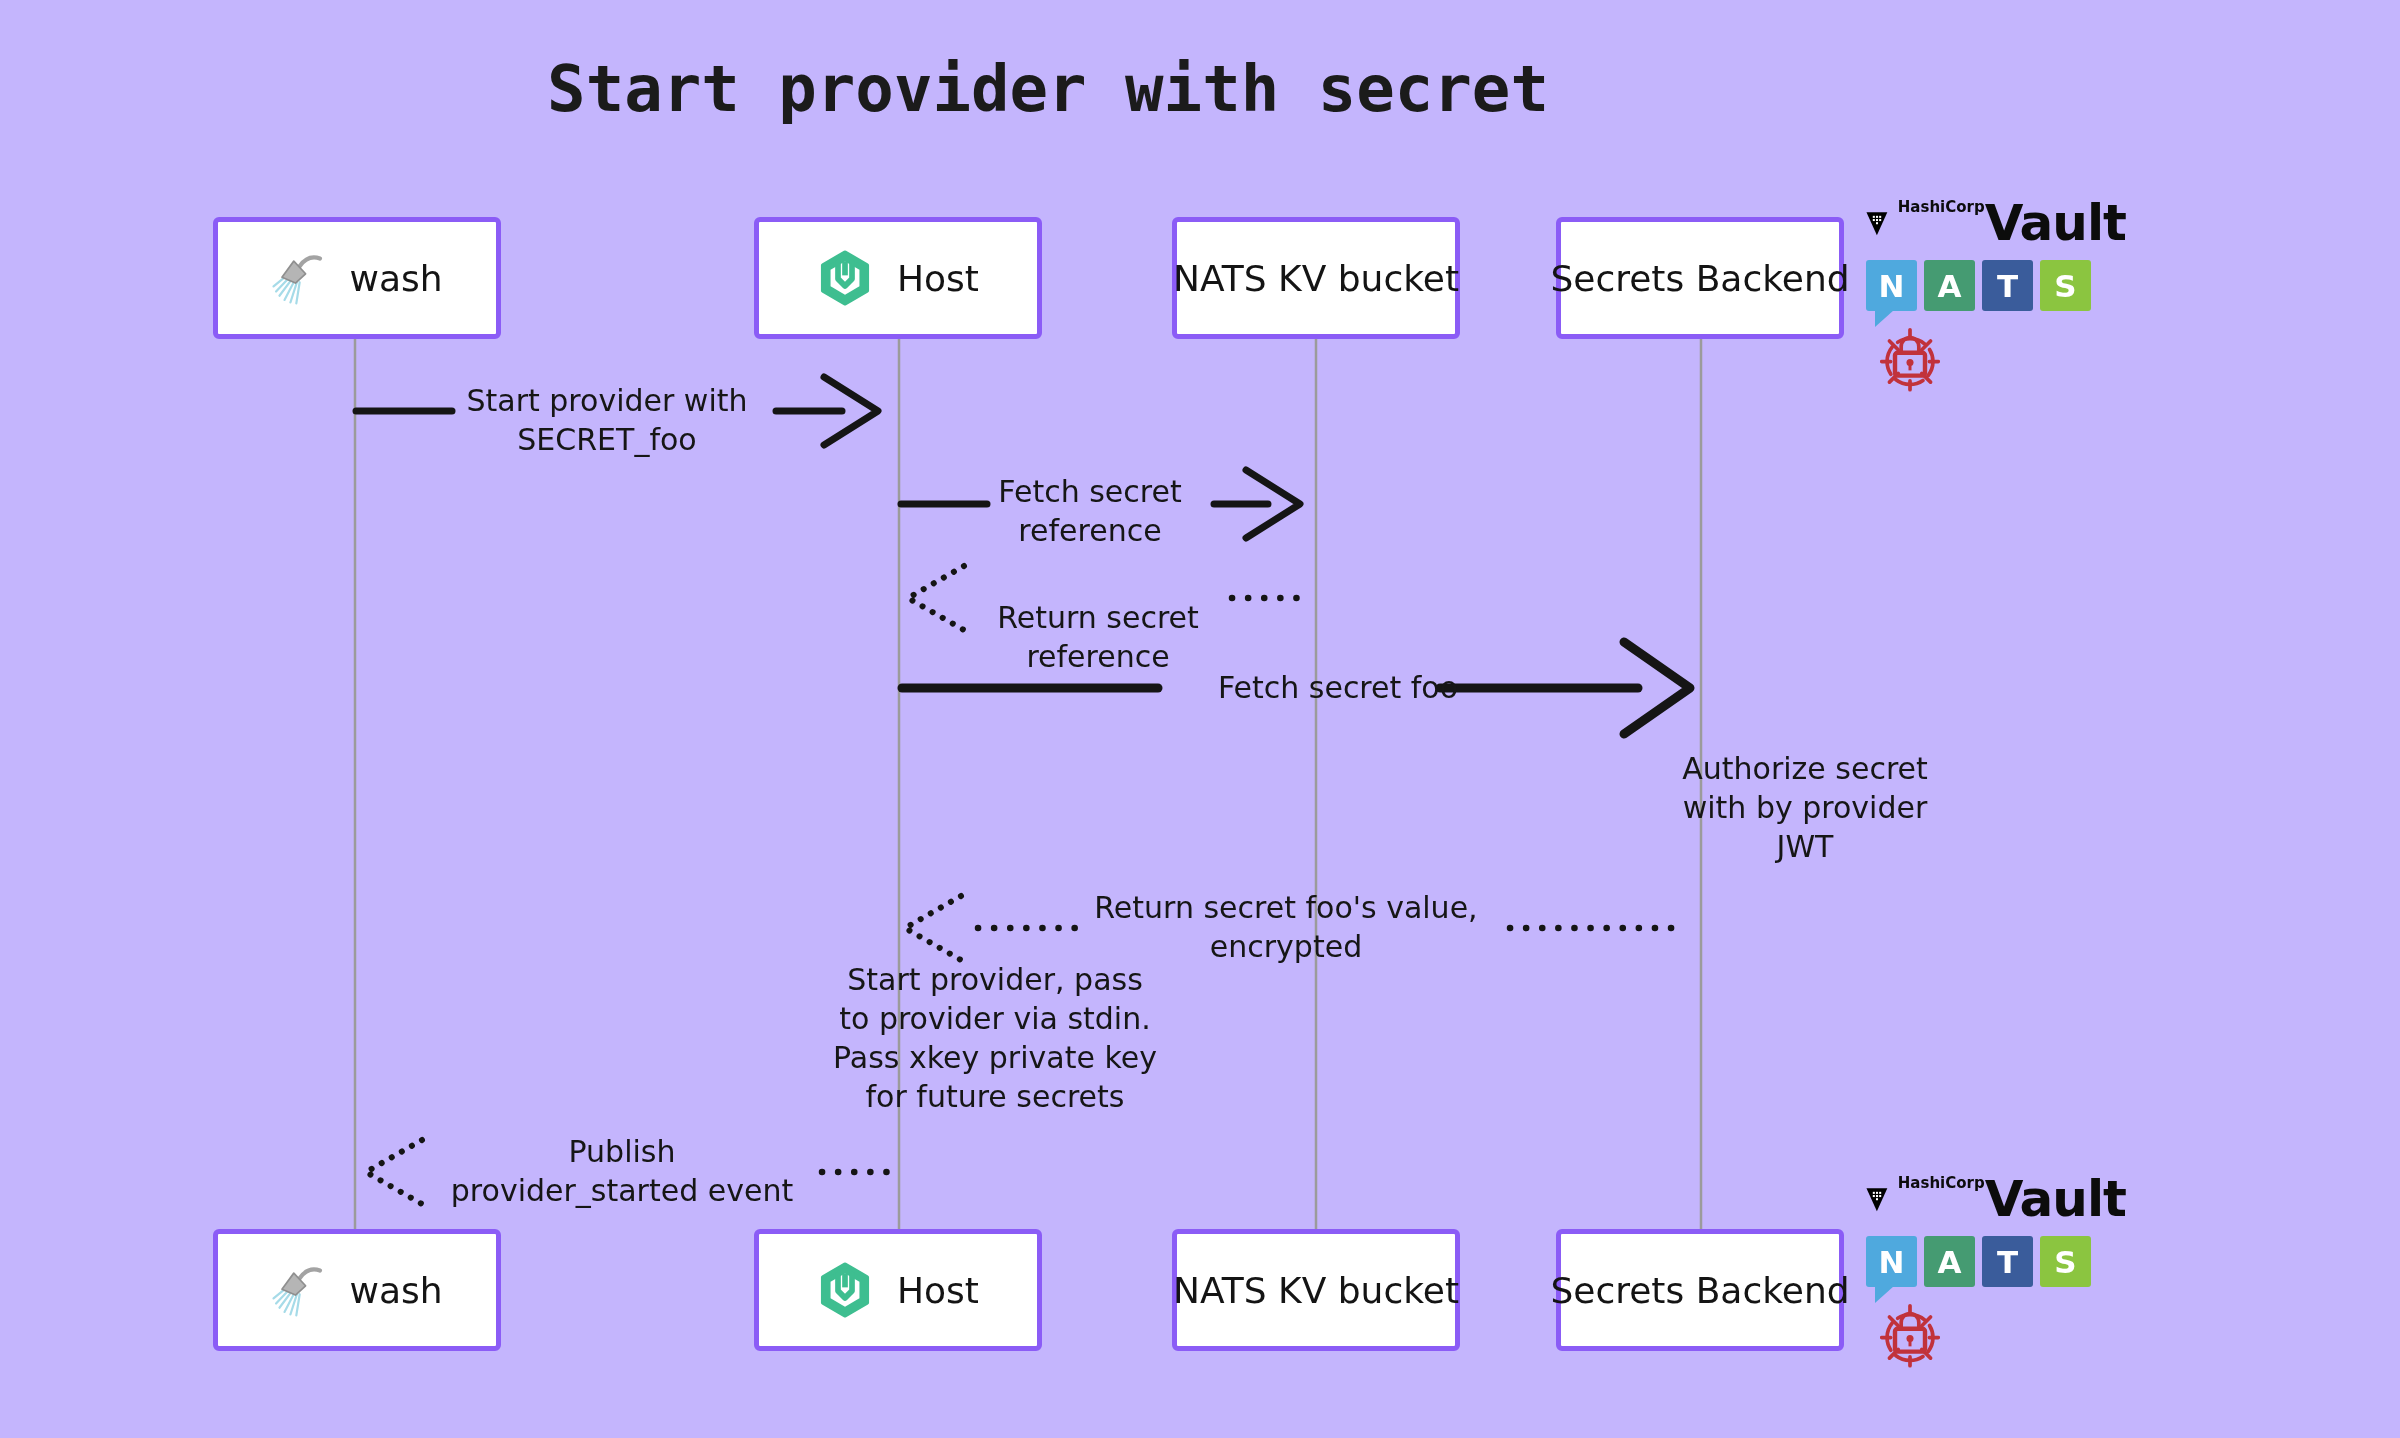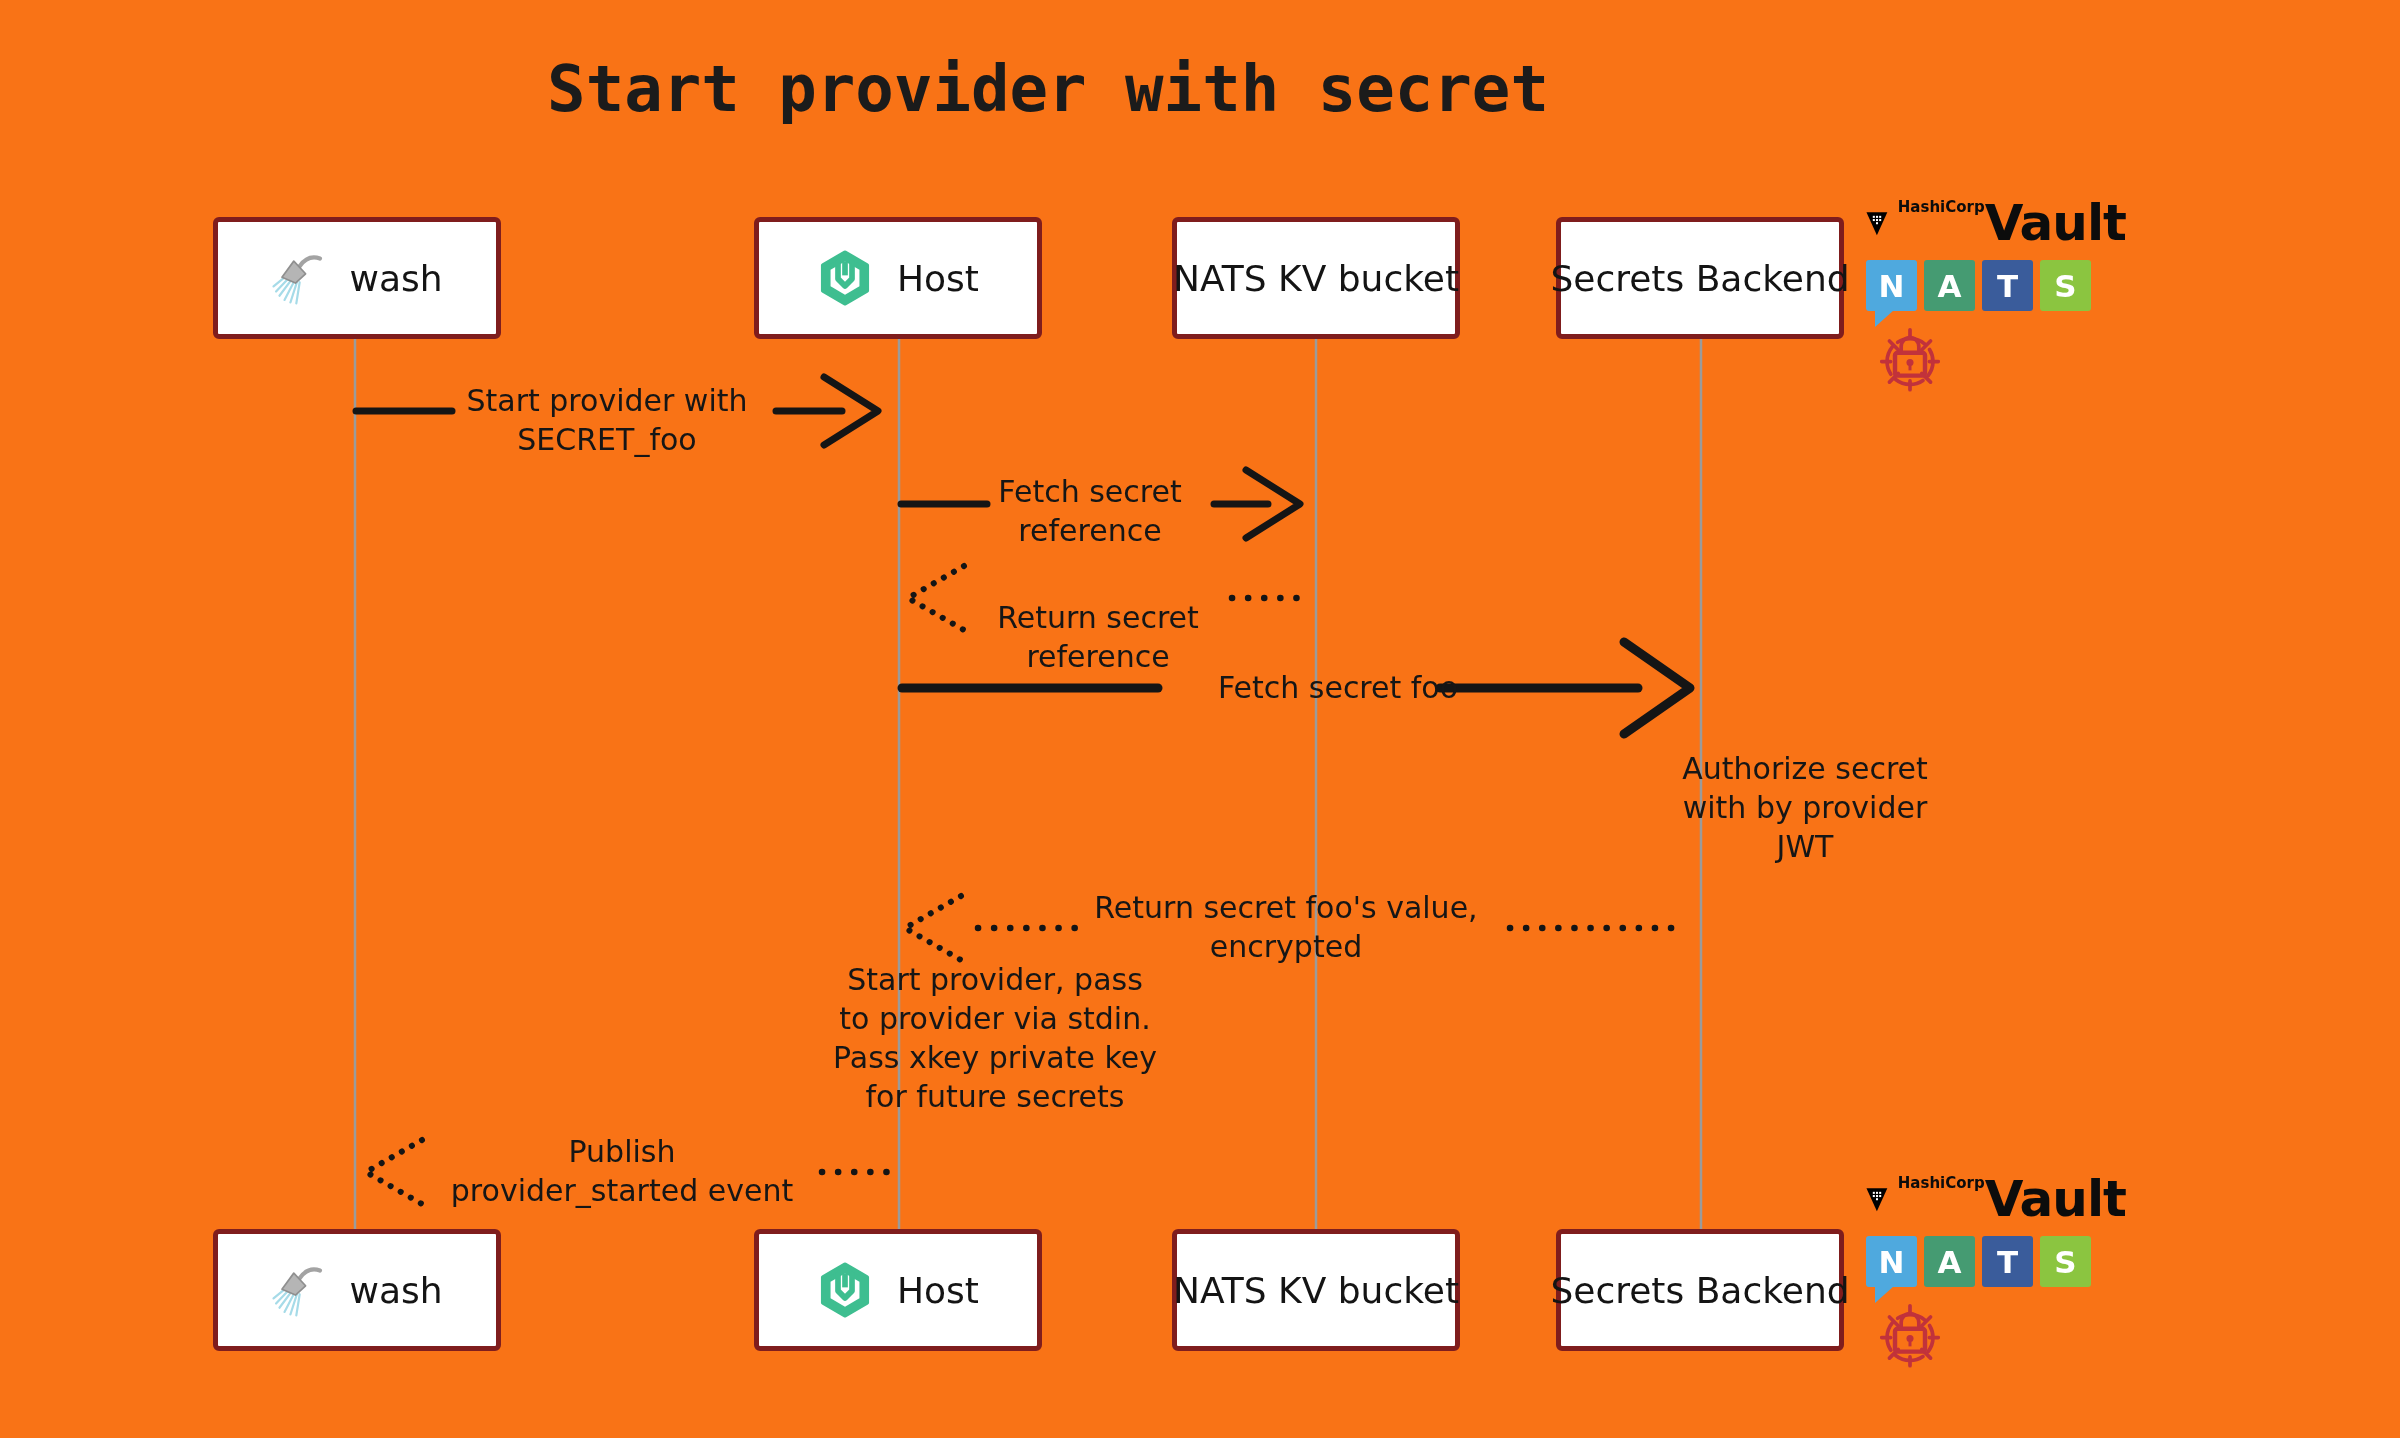--- a/index.html
+++ b/index.html
@@ -1,21 +1,21 @@
 <!DOCTYPE html>
 <html><head>
 <meta charset="utf-8">
 <style>
   html,body{margin:0;padding:0;background:#ffffff;}
-  .stage{position:relative;width:2400px;height:1438px;background:#f97316;overflow:hidden;
+  .stage{position:relative;width:2400px;height:1438px;background:#c4b5fd;overflow:hidden;
          font-family:"DejaVu Sans", sans-serif;color:#161616;}
   .title{position:absolute;left:448px;top:52px;width:1200px;text-align:center;
          font-family:"DejaVu Sans Mono", monospace;font-weight:700;font-size:64px;color:#1b1b1b;}
   .lines-layer{position:absolute;left:0;top:0;}
-  .box{position:absolute;width:288px;height:122px;background:#fff;border:5px solid #7f1d1d;
+  .box{position:absolute;width:288px;height:122px;background:#fff;border:5px solid #8b5cf6;
        border-radius:6px;display:flex;align-items:center;justify-content:center;gap:24px;
        box-sizing:border-box;z-index:2;}
   .box .lbl{font-size:36px;color:#141414;white-space:nowrap;}
   .msg{position:absolute;transform:translateX(-50%);text-align:center;font-size:30px;
        line-height:39px;color:#161616;white-space:nowrap;z-index:3;}
   .note{position:absolute;transform:translateX(-50%);text-align:center;font-size:30px;
         line-height:39px;color:#161616;white-space:nowrap;z-index:3;}
   .logo-stack{position:absolute;width:260px;z-index:2;}
   .vault-row{display:flex;align-items:flex-start;gap:10px;}
   .vault-text{display:flex;flex-direction:row;padding-top:2px;}

